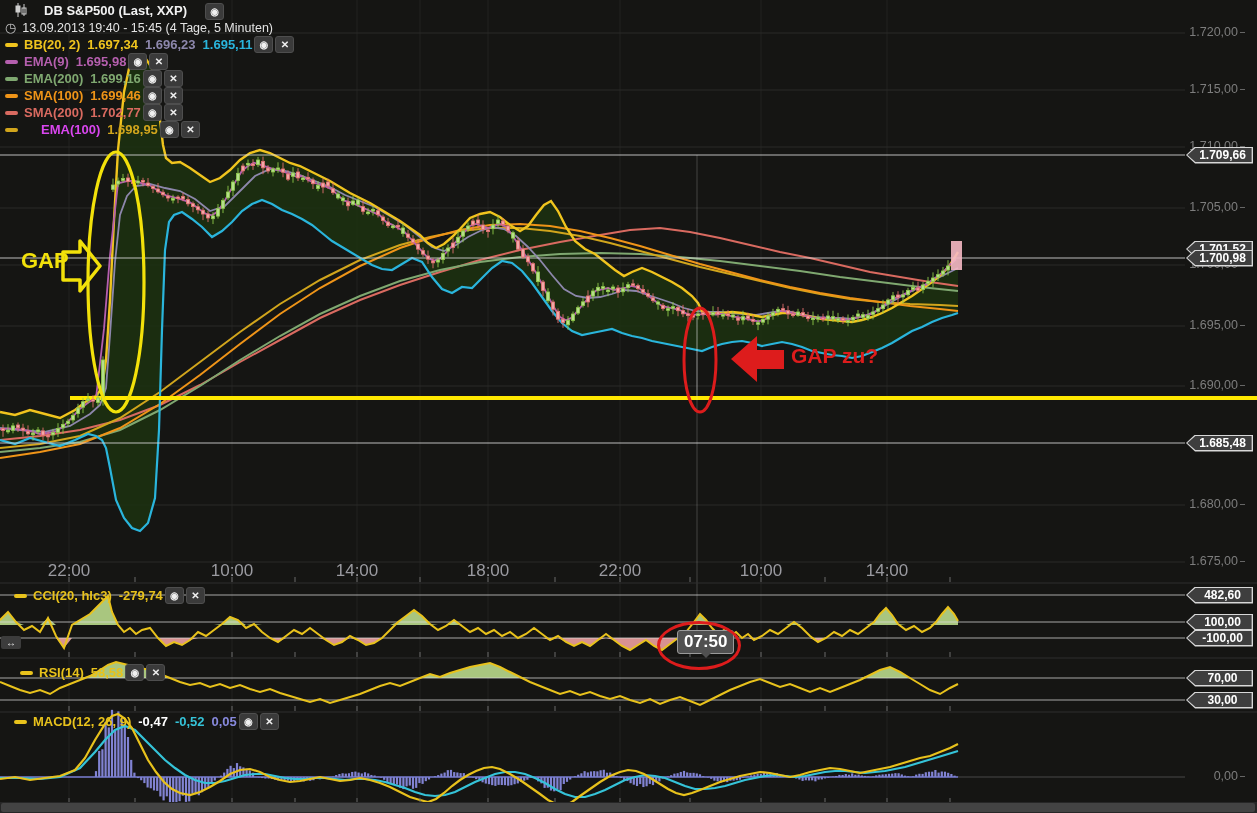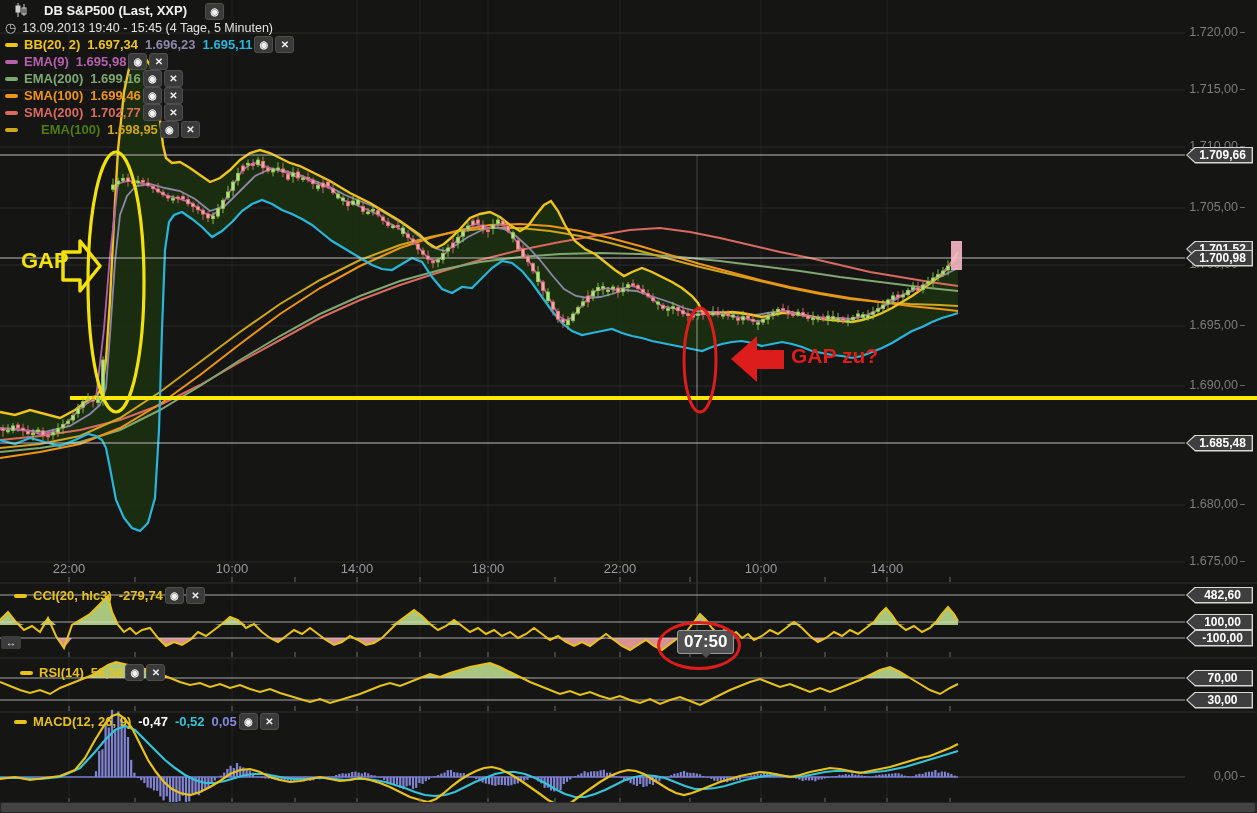--- a/index.html
+++ b/index.html
@@ -21,21 +21,21 @@
   .lval{margin-left:7px;}
   .pane-legend{position:absolute;z-index:5;display:flex;align-items:center;font-size:13px;font-weight:bold;}
   .axis-label{position:absolute;left:1185px;width:60px;text-align:right;font-size:12.5px;color:#7d7d7d;z-index:2;}
   .axis-label .tick{display:inline-block;width:5px;height:1px;background:#666;vertical-align:middle;margin-left:2px;}
   .badge{position:absolute;left:1186px;width:67px;height:17px;z-index:4;
          clip-path:polygon(0 50%,9px 0,100% 0,100% 100%,9px 100%);background:#d8d8d8;}
   .badge .inner{position:absolute;left:1.4px;top:1.4px;right:1.4px;bottom:1.4px;background:#3e3e3e;
          clip-path:polygon(0 50%,8px 0,100% 0,100% 100%,8px 100%);}
   .badge .txt{position:absolute;left:8px;right:2px;top:0;bottom:0;text-align:center;color:#fff;
          font-size:12px;font-weight:bold;line-height:17px;z-index:2;}
-  .tlabel{position:absolute;top:561px;transform:translateX(-50%);font-size:13px;color:#9a9aa0;z-index:2;}
+  .tlabel{position:absolute;top:561px;transform:translateX(-50%);font-size:17px;color:#9a9aa0;z-index:2;}
   #tooltip{position:absolute;z-index:6;background:#505050;border:1px solid #9a9a9a;border-radius:3px;
            color:#fff;font-size:17px;font-weight:bold;padding:1px 6px;}
   #tooltip:after{content:"";position:absolute;left:50%;top:100%;margin-left:-5px;
            border:5px solid transparent;border-top-color:#505050;}
   .red-ellipse{position:absolute;border:3px solid #dd1c1c;border-radius:50%;z-index:7;}
   .ann-text{position:absolute;z-index:6;font-weight:bold;}
   #gap-label{font-size:22px;color:#f2e10a;}
   #gapzu-label{font-size:21px;color:#dd1c1c;}
   #hscroll-marker{position:absolute;left:1px;top:636px;width:20px;height:13px;background:#3c3c3c;
            border-radius:2px;color:#e8e8e8;font-size:10px;display:flex;align-items:center;justify-content:center;z-index:5;}
@@ -886,21 +886,21 @@
       </div>
       <div class="lrow">
         <div class="swatch" style="background: rgb(217, 106, 96);"></div>
         <span style="color: rgb(217, 106, 96);">SMA(200)</span>
         <span class="lval" style="color: rgb(217, 106, 96);">1.702,77</span>
         <span class="chip">◉</span>
         <span class="chip">✕</span>
       </div>
       <div class="lrow">
         <div class="swatch" style="background: rgb(209, 165, 28);"></div>
-        <span style="color: #4d7c0f; padding-left: 17px;">EMA(100)</span>
+        <span style="color: #d946ef; padding-left: 17px;">EMA(100)</span>
         <span class="lval" style="color: rgb(209, 165, 28);">1.698,95</span>
         <span class="chip">◉</span>
         <span class="chip">✕</span>
       </div>
     </div>
 
   <div id="axis-layer">
       <div class="axis-label" style="top: 25px;"><span>1.720,00</span><i class="tick"></i></div>
       <div class="axis-label" style="top: 82px;"><span>1.715,00</span><i class="tick"></i></div>
       <div class="axis-label" style="top: 139px;"><span>1.710,00</span><i class="tick"></i></div>

